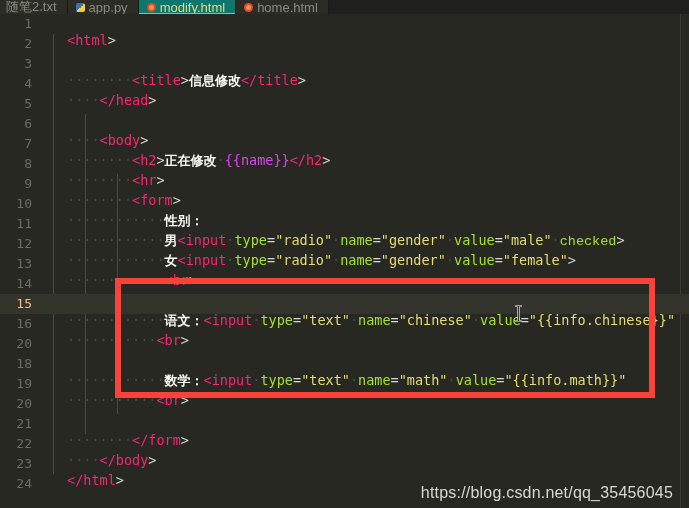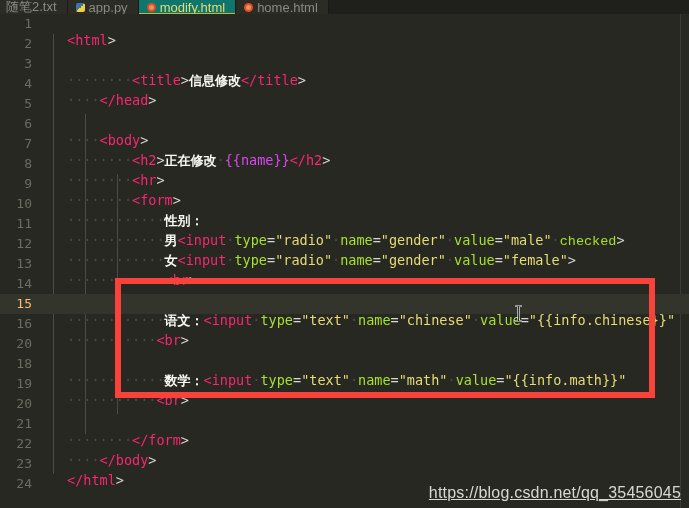--- a/index.html
+++ b/index.html
@@ -166,28 +166,27 @@
   .cursor-ibeam {
     position: absolute;
     width: 9px;
     height: 17px;
     pointer-events: none;
   }
 
   
   .watermark {
     position: absolute;
-    right: 8px;
+    right: 16px;
     bottom: 6px;
     font-family: "Liberation Sans", sans-serif;
     font-size: 16px;
     color: #d8d8d2;
     letter-spacing: .2px;
     white-space: nowrap;
-    text-decoration: underline;
   }
 </style>
 </head>
 <body>
 
 <div class="tabbar">
   <div class="tab first">
 
     <span>随笔2.txt</span>
   </div>

